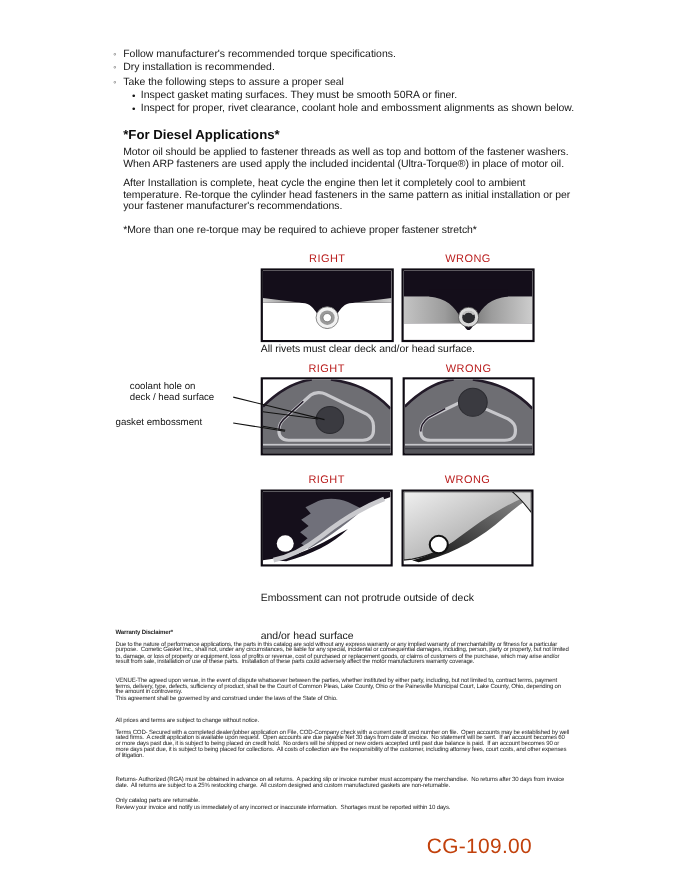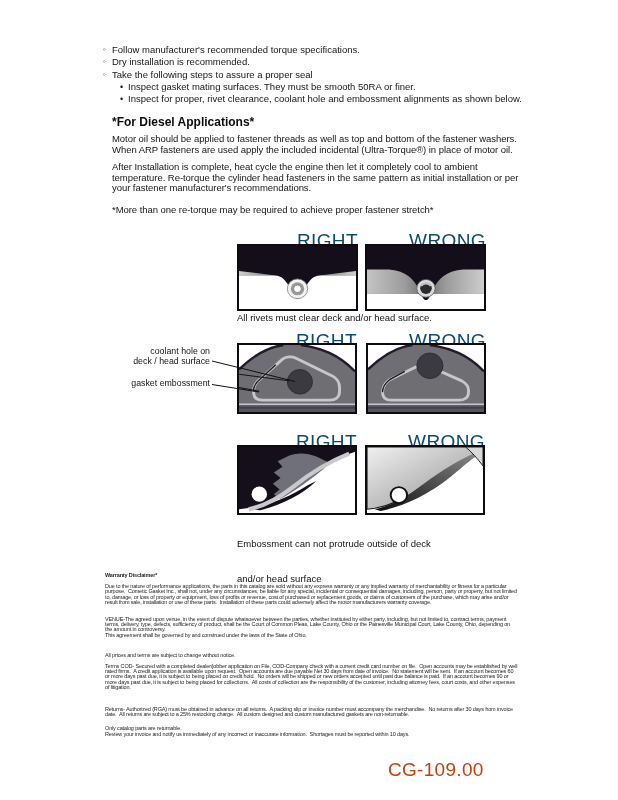--- a/index.html
+++ b/index.html
@@ -9,25 +9,25 @@
          color:#0d0d0d;border-bottom:1.5px solid #0d0d0d;padding-bottom:1px;letter-spacing:.1px;}
   .bullets{position:absolute;left:103px;top:44px;font-size:9.5px;color:#161616;}
   .brow{display:flex;align-items:flex-start;line-height:12.3px;}
   .brow .mk{width:9px;flex:0 0 9px;font-size:8px;line-height:12.3px;}
   .brow.sub{padding-left:17px;}
   .brow.sub .mk{width:8px;flex:0 0 8px;font-size:9px;}
   .diesel-h{position:absolute;left:112px;top:115px;margin:0;font-size:12px;font-weight:bold;color:#0d0d0d;}
   .para{position:absolute;left:112px;width:410px;margin:0;font-size:9.5px;line-height:10.7px;
         color:#161616;white-space:pre-wrap;letter-spacing:-0.05px;}
   .p1{top:134px;} .p2{top:162px;} .pnote{top:205px;}
-  .dg-h{position:absolute;width:121px;text-align:right;font-size:19px;letter-spacing:.4px;color:#0c4a6e;}
+  .dg-h{position:absolute;width:121px;text-align:center;font-size:10px;letter-spacing:.4px;color:#b91c1c;}
   .img{position:absolute;border:2px solid #0e0a12;box-sizing:border-box;background:#fff;}
   .img svg{display:block;width:100%;height:100%;}
   .cap{position:absolute;font-size:9.5px;color:#141414;line-height:11.5px;white-space:pre-wrap;}
-  .lbl{position:absolute;text-align:right;font-size:8.8px;line-height:9.6px;color:#141414;}
+  .lbl{position:absolute;text-align:left;font-size:8.8px;line-height:9.6px;color:#141414;}
   .leader{position:absolute;left:110px;top:355px;width:195px;height:45px;z-index:5;}
   .legal{position:absolute;left:105px;top:573px;width:413px;font-size:5.5px;line-height:5.2px;
          color:#1f1f1f;letter-spacing:-0.15px;}
   .legal p{margin:0;white-space:pre-wrap;}
   .legal .bold{font-weight:bold;}
   .g6{margin-top:6px !important;} .g12{margin-top:12px !important;} .g15{margin-top:15px !important;}
   .g17{margin-top:17px !important;} .g9{margin-top:9px !important;}
   .footer-code{position:absolute;left:388px;top:759px;font-size:19px;color:#c2410c;letter-spacing:.3px;}
 </style>
 </head>

